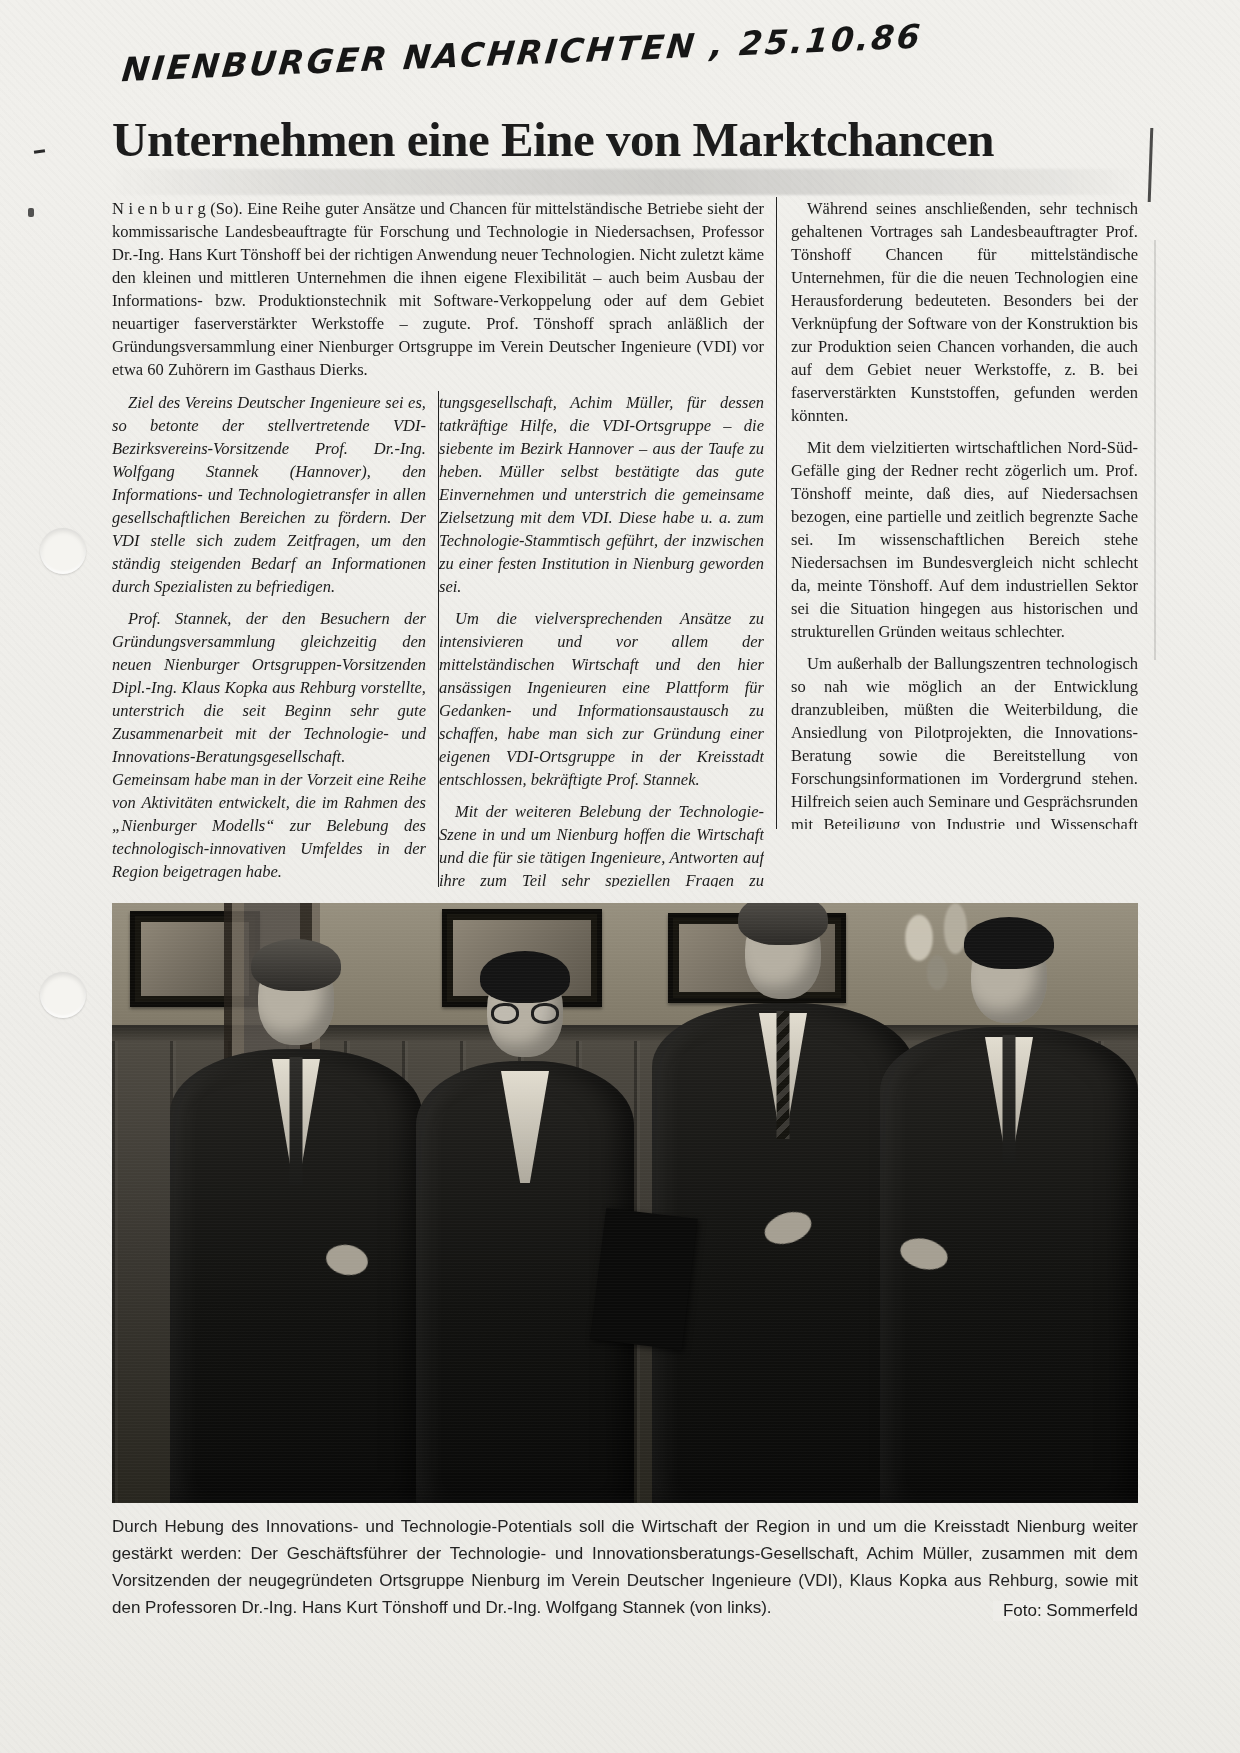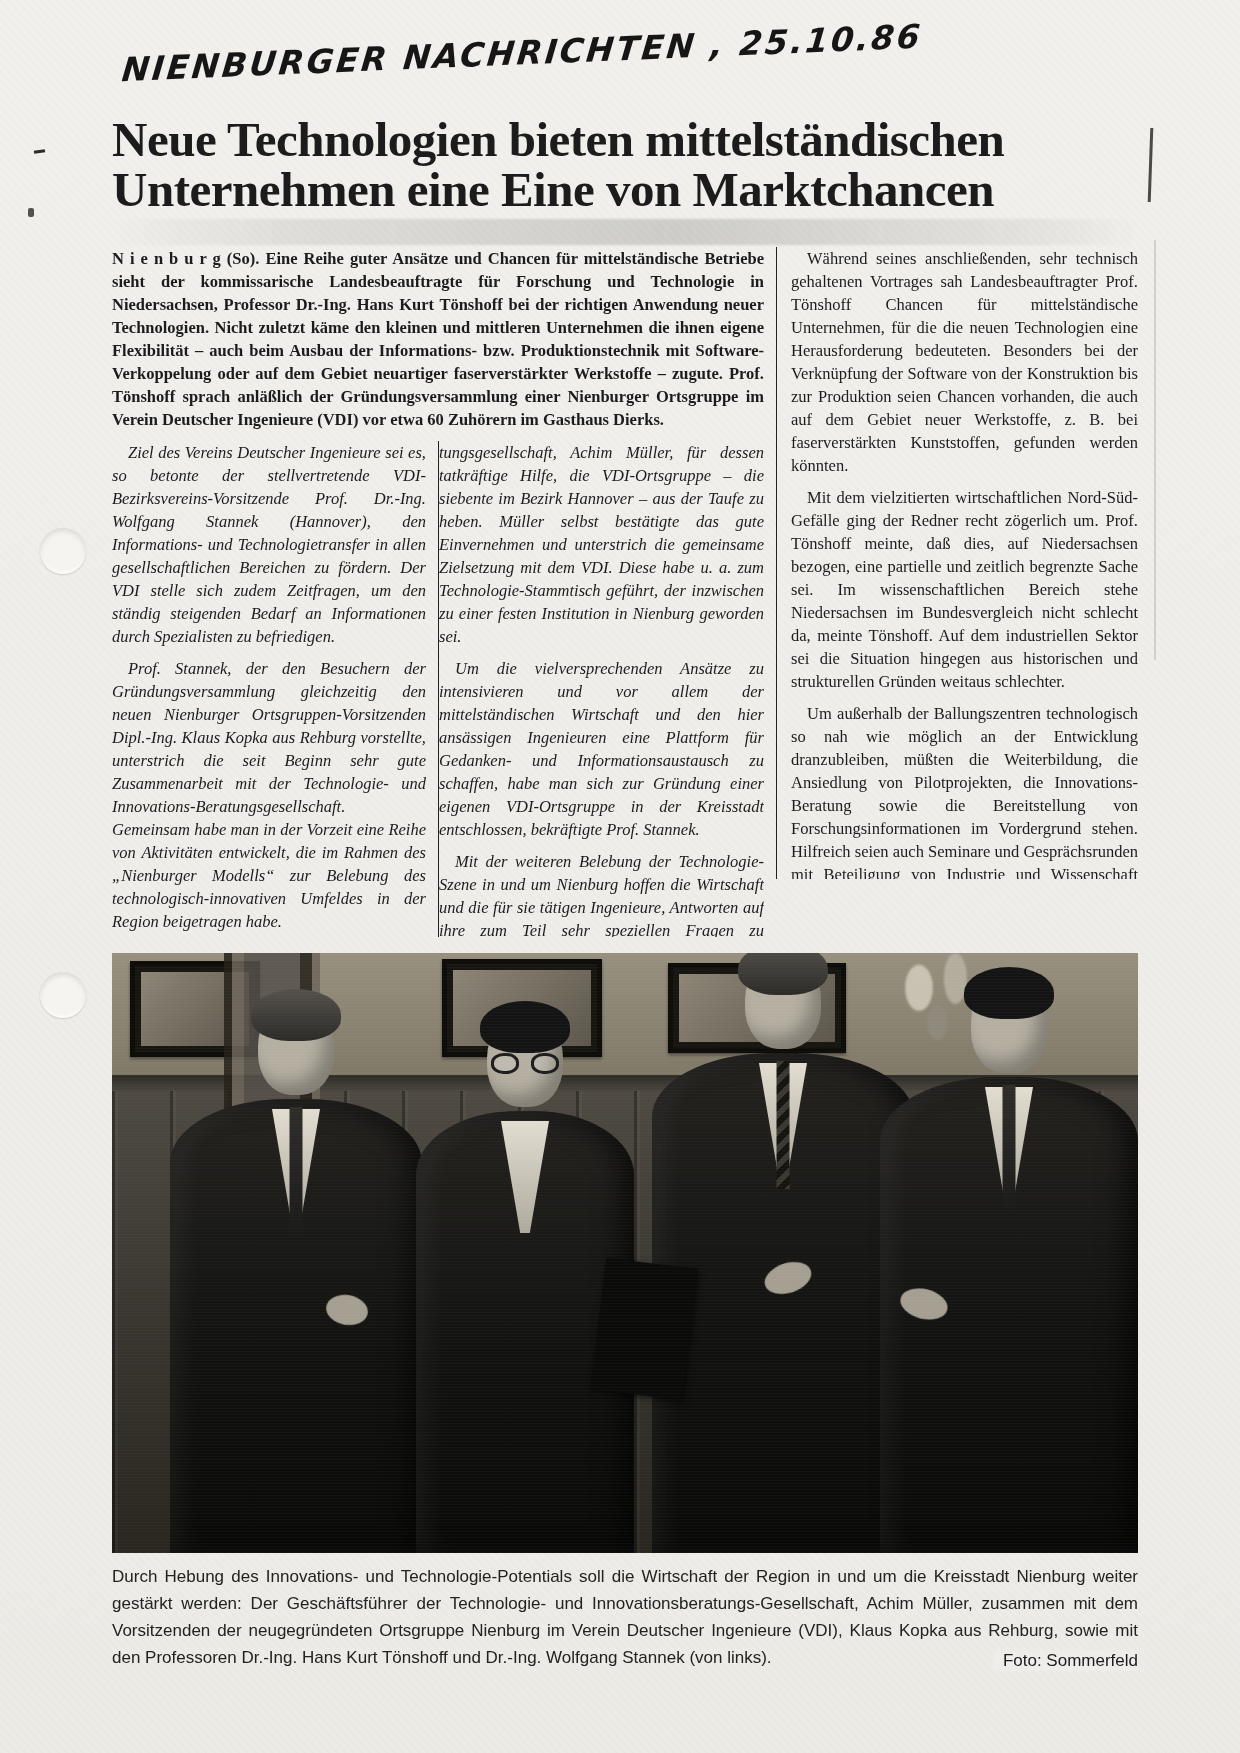--- a/index.html
+++ b/index.html
@@ -46,21 +46,21 @@
   .headline .hl{display:block;}
 
   .smudge{height:26px;margin:4px 0 2px 0;
     background:linear-gradient(90deg, transparent 0%, rgba(70,70,70,.10) 18%, rgba(70,70,70,.20) 55%, rgba(70,70,70,.07) 90%, transparent 100%);
     filter:blur(1px);}
 
   .subheadline{font-weight:700;font-size:21px;margin:6px 0 14px 2px;letter-spacing:.1px;}
 
   .article-body{display:flex;align-items:flex-start;}
   .left-zone{width:652px;flex:none;}
-  .lead{font-weight:700;font-size:16.5px;line-height:23px;text-align:justify;margin:0 0 10px 0;}
+  .lead{font-weight:400;font-size:16.5px;line-height:23px;text-align:justify;margin:0 0 10px 0;}
   .two-cols{display:flex;height:496px;overflow:hidden;font-style:italic;}
   .colA{width:50%;padding-right:12px;box-sizing:border-box;}
   .colB{width:50%;padding-left:0;box-sizing:border-box;border-left:1.5px solid #222;}
   .colC{flex:1;margin-left:12px;padding-left:14px;border-left:1.5px solid #222;height:632px;overflow:hidden;box-sizing:border-box;}
   .bodytext p{font-size:16.5px;line-height:23px;text-align:justify;margin:0 0 9px 0;text-indent:16px;}
   .bodytext p.noindent{text-indent:0;}
 
   
   .photo{position:relative;margin-top:16px;width:1026px;height:600px;overflow:hidden;
     background:linear-gradient(180deg,#8c8679 0%,#7a7468 14%,#46433c 24%,#38352f 70%,#262420 100%);
@@ -133,21 +133,20 @@
   <div class="margin-mark mark2"></div>
   <div class="edge-streak"></div>
   <div class="edge-shadow"></div>
 
   <div class="content">
 
     <div class="handwriting">NIENBURGER NACHRICHTEN ,  25.10.86</div>
 
 
     <h1 class="headline">
-      <span class="hl">Neue Technologien bieten mittelständischen</span>
       <span class="hl">Unternehmen eine Eine von Marktchancen</span>
     </h1>
 
     <div class="smudge"></div>
 
 
     <div class="article-body">
       <div class="left-zone">
         <p class="lead">N i e n b u r g  (So). Eine Reihe guter Ansätze und Chancen für mittelständische Betriebe sieht der kommissarische Landesbeauftragte für Forschung und Technologie in Niedersachsen, Professor Dr.-Ing. Hans Kurt Tönshoff bei der richtigen Anwendung neuer Technologien. Nicht zuletzt käme den kleinen und mittleren Unternehmen die ihnen eigene Flexibilität – auch beim Ausbau der Informations- bzw. Produktionstechnik mit Software-Verkoppelung oder auf dem Gebiet neuartiger faserverstärkter Werkstoffe – zugute. Prof. Tönshoff sprach anläßlich der Gründungsversammlung einer Nienburger Ortsgruppe im Verein Deutscher Ingenieure (VDI) vor etwa 60 Zuhörern im Gasthaus Dierks.</p>
         <div class="two-cols bodytext">

